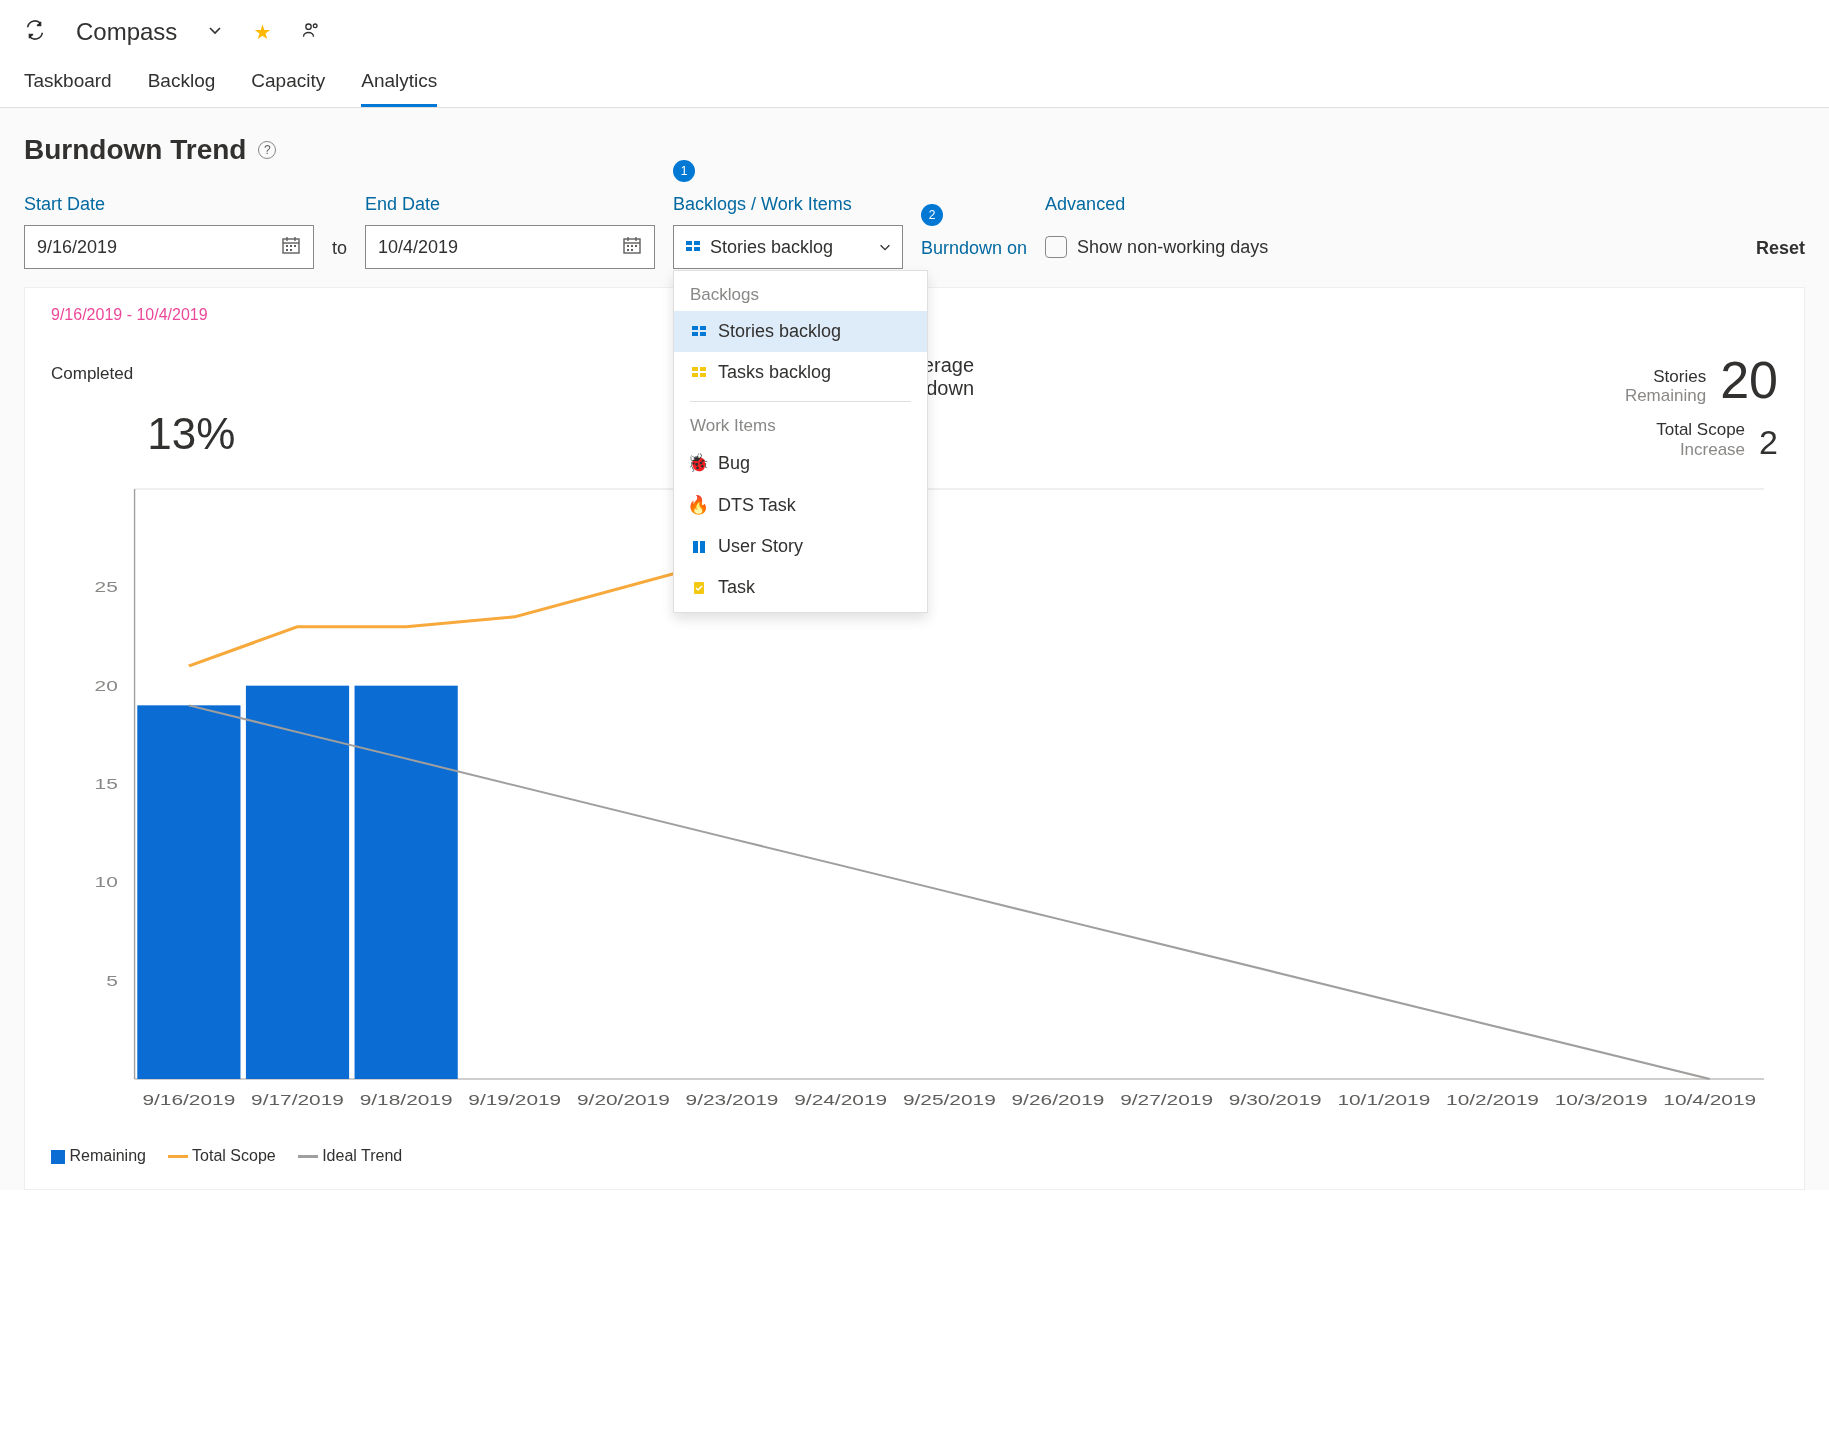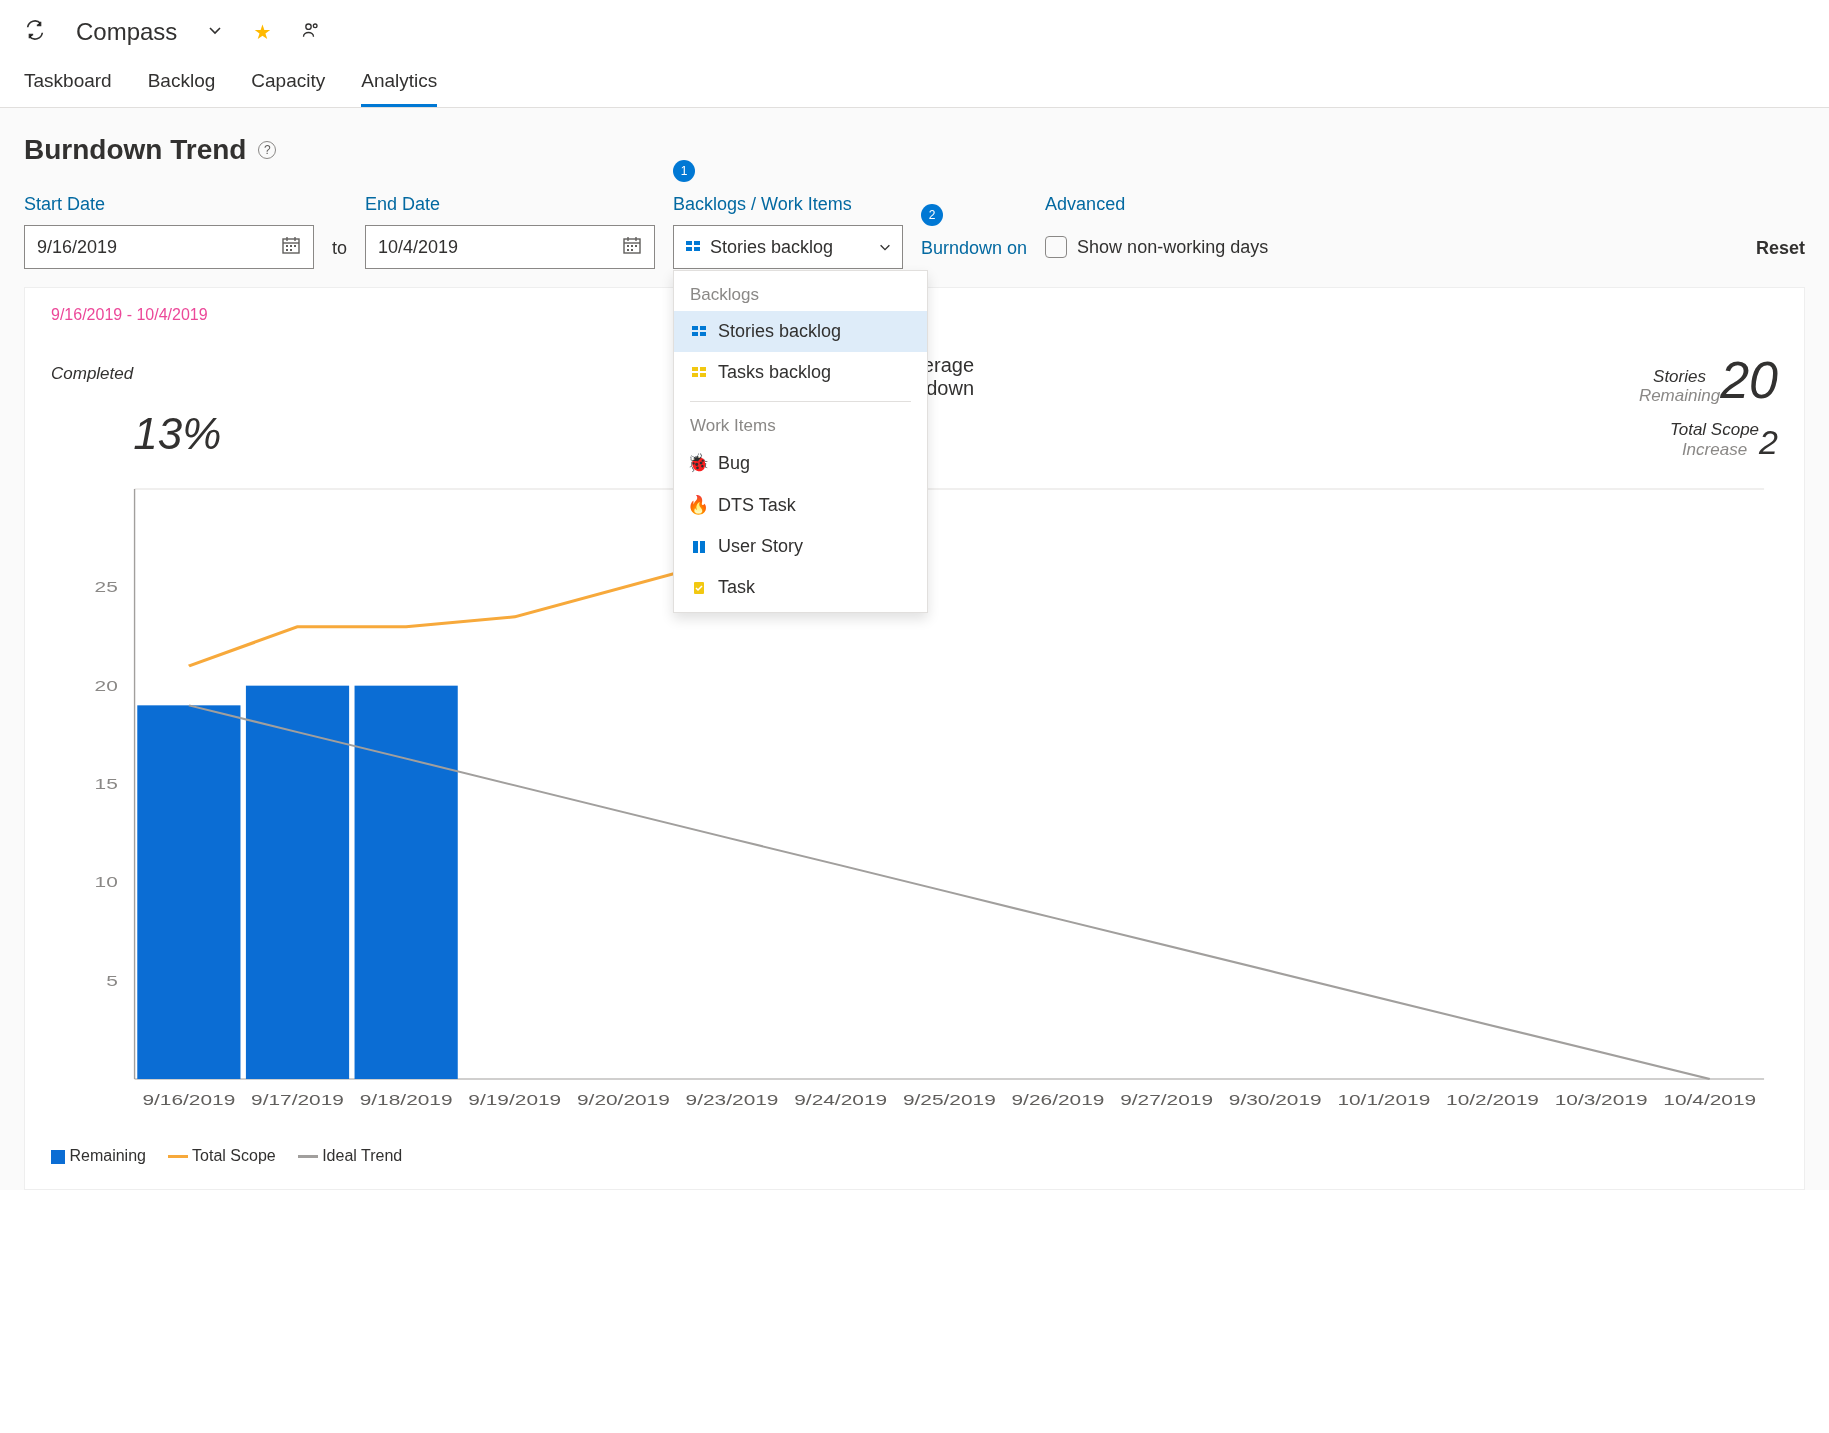--- a/index.html
+++ b/index.html
@@ -42,22 +42,22 @@
   .dd-header{ font-size:17px; color:#8a8886; padding:6px 16px;}
   .dd-item{ display:flex; align-items:center; gap:10px; padding:10px 16px; font-size:18px; cursor:pointer;}
   .dd-item.selected{ background:#deecf9;}
   .dd-sep{ height:1px; background:#e1dfdd; margin:8px 16px;}
   .mini-icon{ width:18px; display:inline-flex; justify-content:center; }
 
   
   .card{ background:#fff; border:1px solid #eee; padding:18px 26px 24px; }
   .range-text{ color:#ec4899; font-size:16px; margin-bottom:30px;}
   .summary-row{ display:flex; justify-content:space-between; margin-bottom:10px;}
-  .sum-block{ display:flex; align-items:flex-end; font-style:italic;}
-  .sum-label{ font-size:17px; text-align:center; line-height:1.15;}
+  .sum-block{ display:flex; align-items:flex-end; gap:14px;}
+  .sum-label{ font-size:17px; text-align:right; line-height:1.15;}
   .sum-label .sub{ color:#8a8886; display:block;}
   .sum-val{ font-size:52px; font-weight:300; line-height:1;}
   .sum-val.small{ font-size:34px; font-weight:400;}
   .sum-pct{ font-size:44px; font-weight:400;}
   .sum-left-label{ font-size:17px; align-self:flex-start; padding-top:10px;}
   .av-label{ font-size:20px; text-align:right; line-height:1.15;}
 
   .chart-area{ position:relative; height:660px; margin-top:0;}
   .chart-area svg{ width:100%; height:100%; }
   .y-tick{ font-size:15px; fill:#8a8886; text-anchor:end;}

